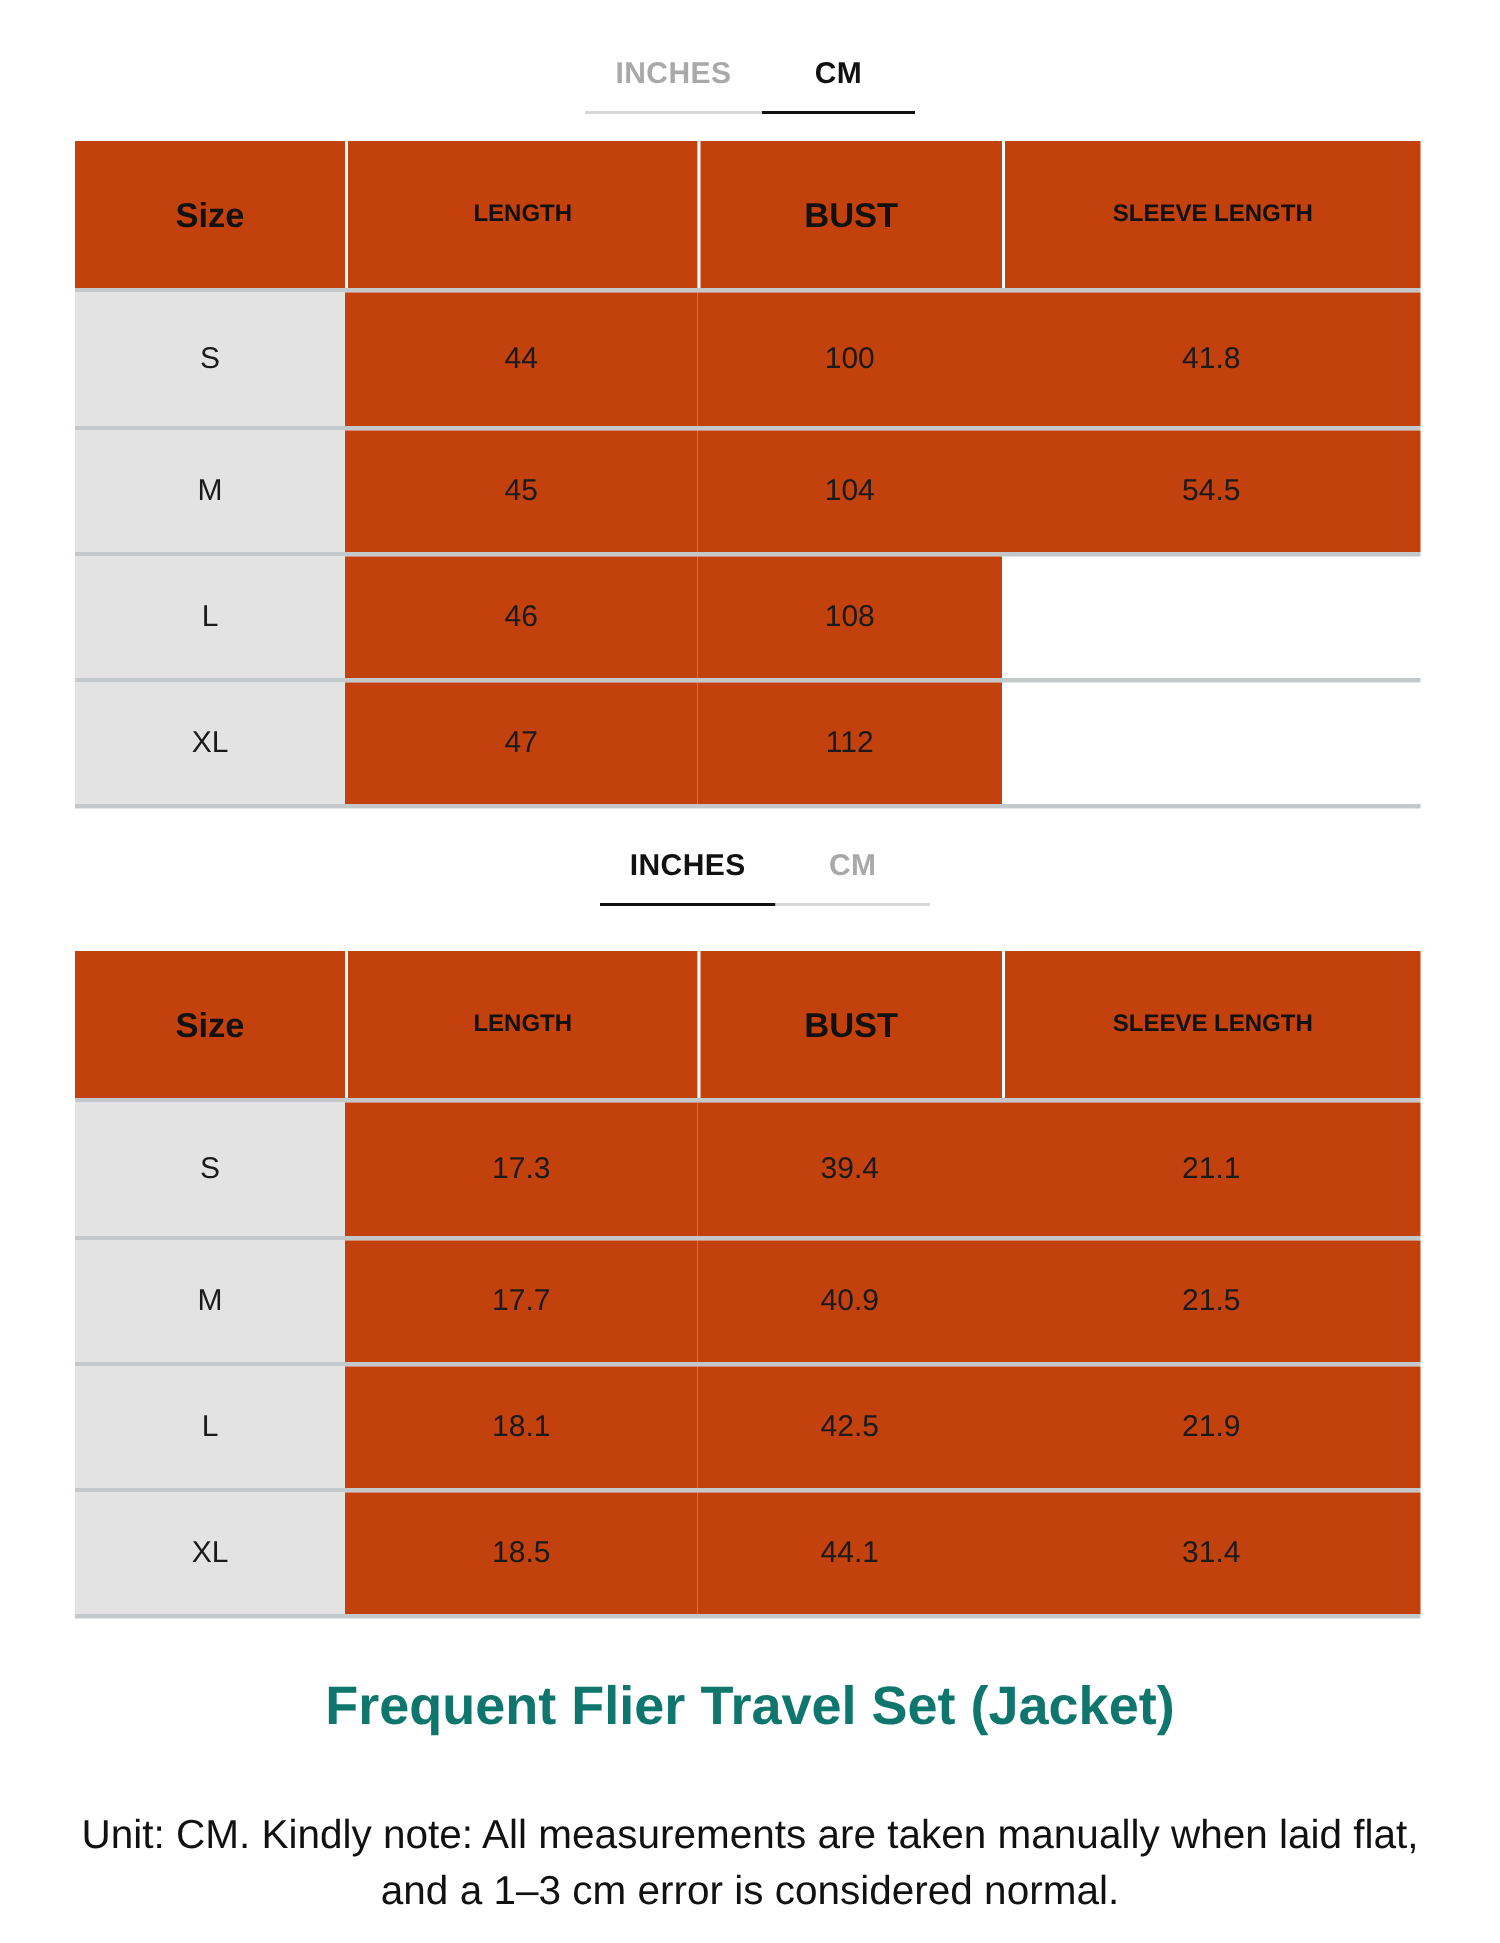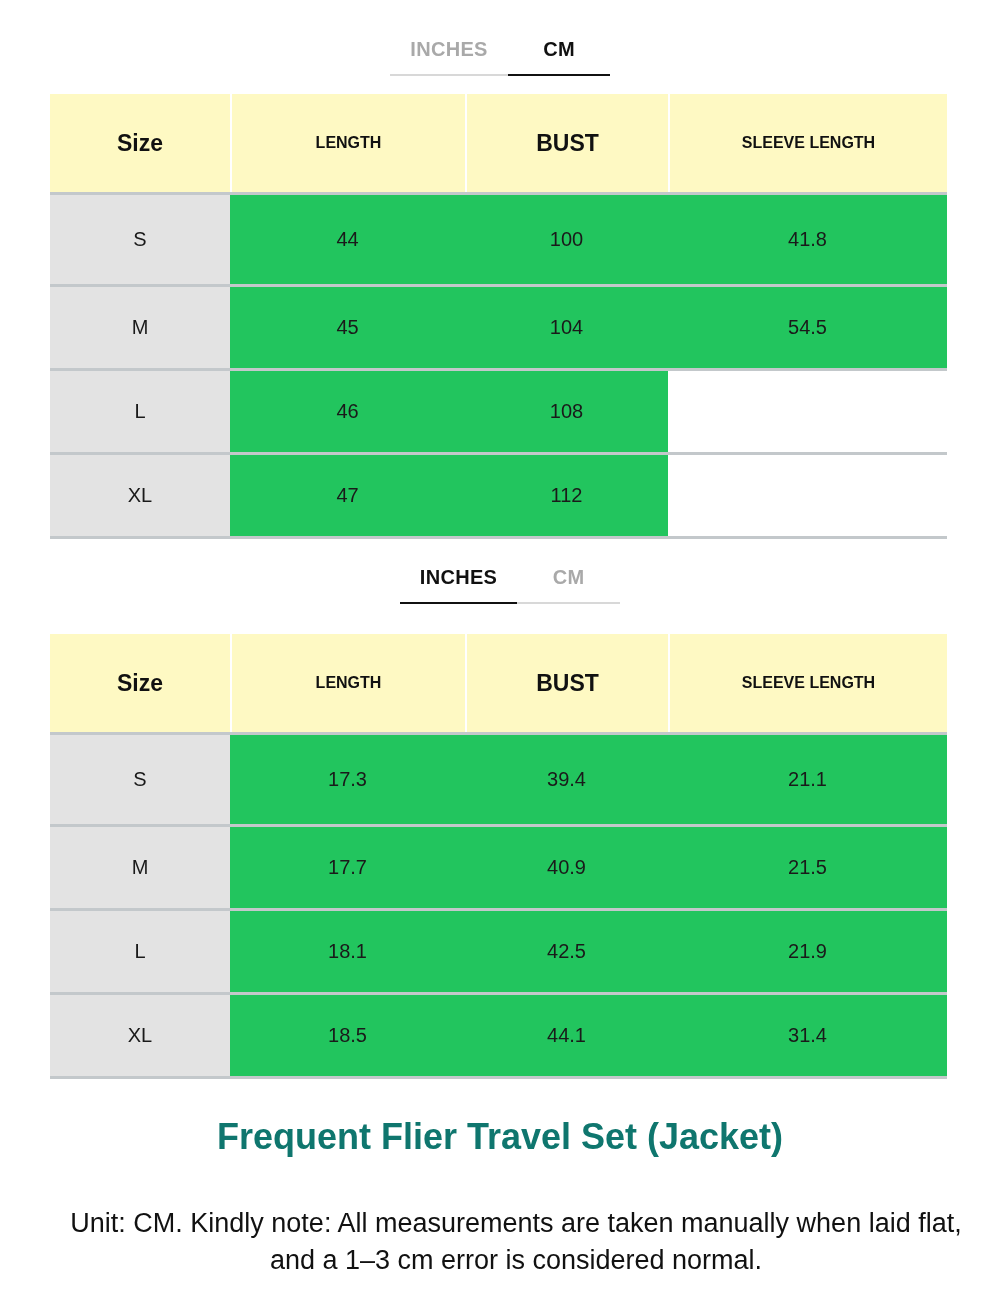--- a/index.html
+++ b/index.html
@@ -16,39 +16,39 @@
   .tab.active .ul { background: #111; height: 2px; }
 
   .tabs-1 { left: 390px; top: 30px; }
   .tabs-2 { left: 400px; top: 558px; }
 
   .size-table { position: absolute; left: 50px; width: 897px; }
   .table-1 { top: 94px; }
   .table-2 { top: 634px; }
 
   .hrow { display: flex; height: 101px; border-bottom: 3px solid #c3c8cb; }
-  .hcell { background: #fef9c3; display: flex; align-items: center; justify-content: center; font-weight: bold; color: #111; }
+  .hcell { background: #c2410c; display: flex; align-items: center; justify-content: center; font-weight: bold; color: #111; }
   .hcell + .hcell { border-left: 2px solid #ffffff; }
   .c0 { width: 180px; }
   .c1 { width: 235px; }
   .c2 { width: 203px; }
   .c3 { flex: 1; }
   .hcell.c0 { font-size: 23px; }
   .hcell.c1 { font-size: 16px; }
   .hcell.c2 { font-size: 23px; }
   .hcell.c3 { font-size: 16px; }
 
   .drow { display: flex; border-bottom: 3px solid #c3c8cb; }
   .drow.first { height: 92px; }
   .drow.rest { height: 84px; }
-  .dcell { display: flex; align-items: center; justify-content: center; font-size: 20px; color: #1a1a1a; background: #22c55e; }
+  .dcell { display: flex; align-items: center; justify-content: center; font-size: 20px; color: #1a1a1a; background: #c2410c; }
   .dcell.c0 { background: #e3e3e3; }
 
   .title { position: absolute; left: 0; width: 1000px; top: 1116px; text-align: center; font-weight: bold; font-size: 36px; color: #0f766e; }
-  .note { position: absolute; left: 56px; width: 920px; top: 1205px; text-align: center; font-size: 27px; line-height: 37px; color: #111; }
+  .note { position: absolute; left: 40px; width: 920px; top: 1205px; text-align: center; font-size: 27px; line-height: 37px; color: #111; }
 </style>
 </head>
 <body>
 
 <div class="tabs tabs-1">
   <div class="tab inactive" style="width:118px;">
     <span>INCHES</span>
     <span class="ul"></span>
   </div>
   <div class="tab active" style="width:102px;">

